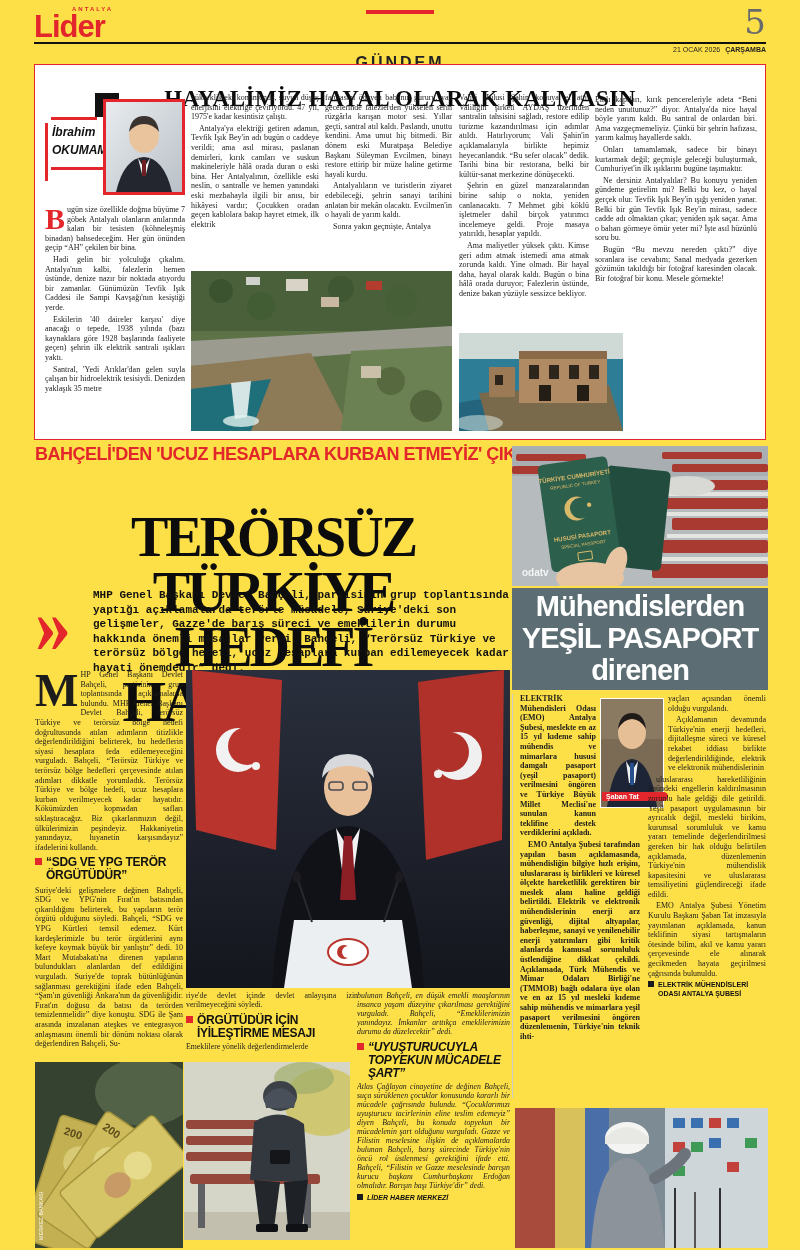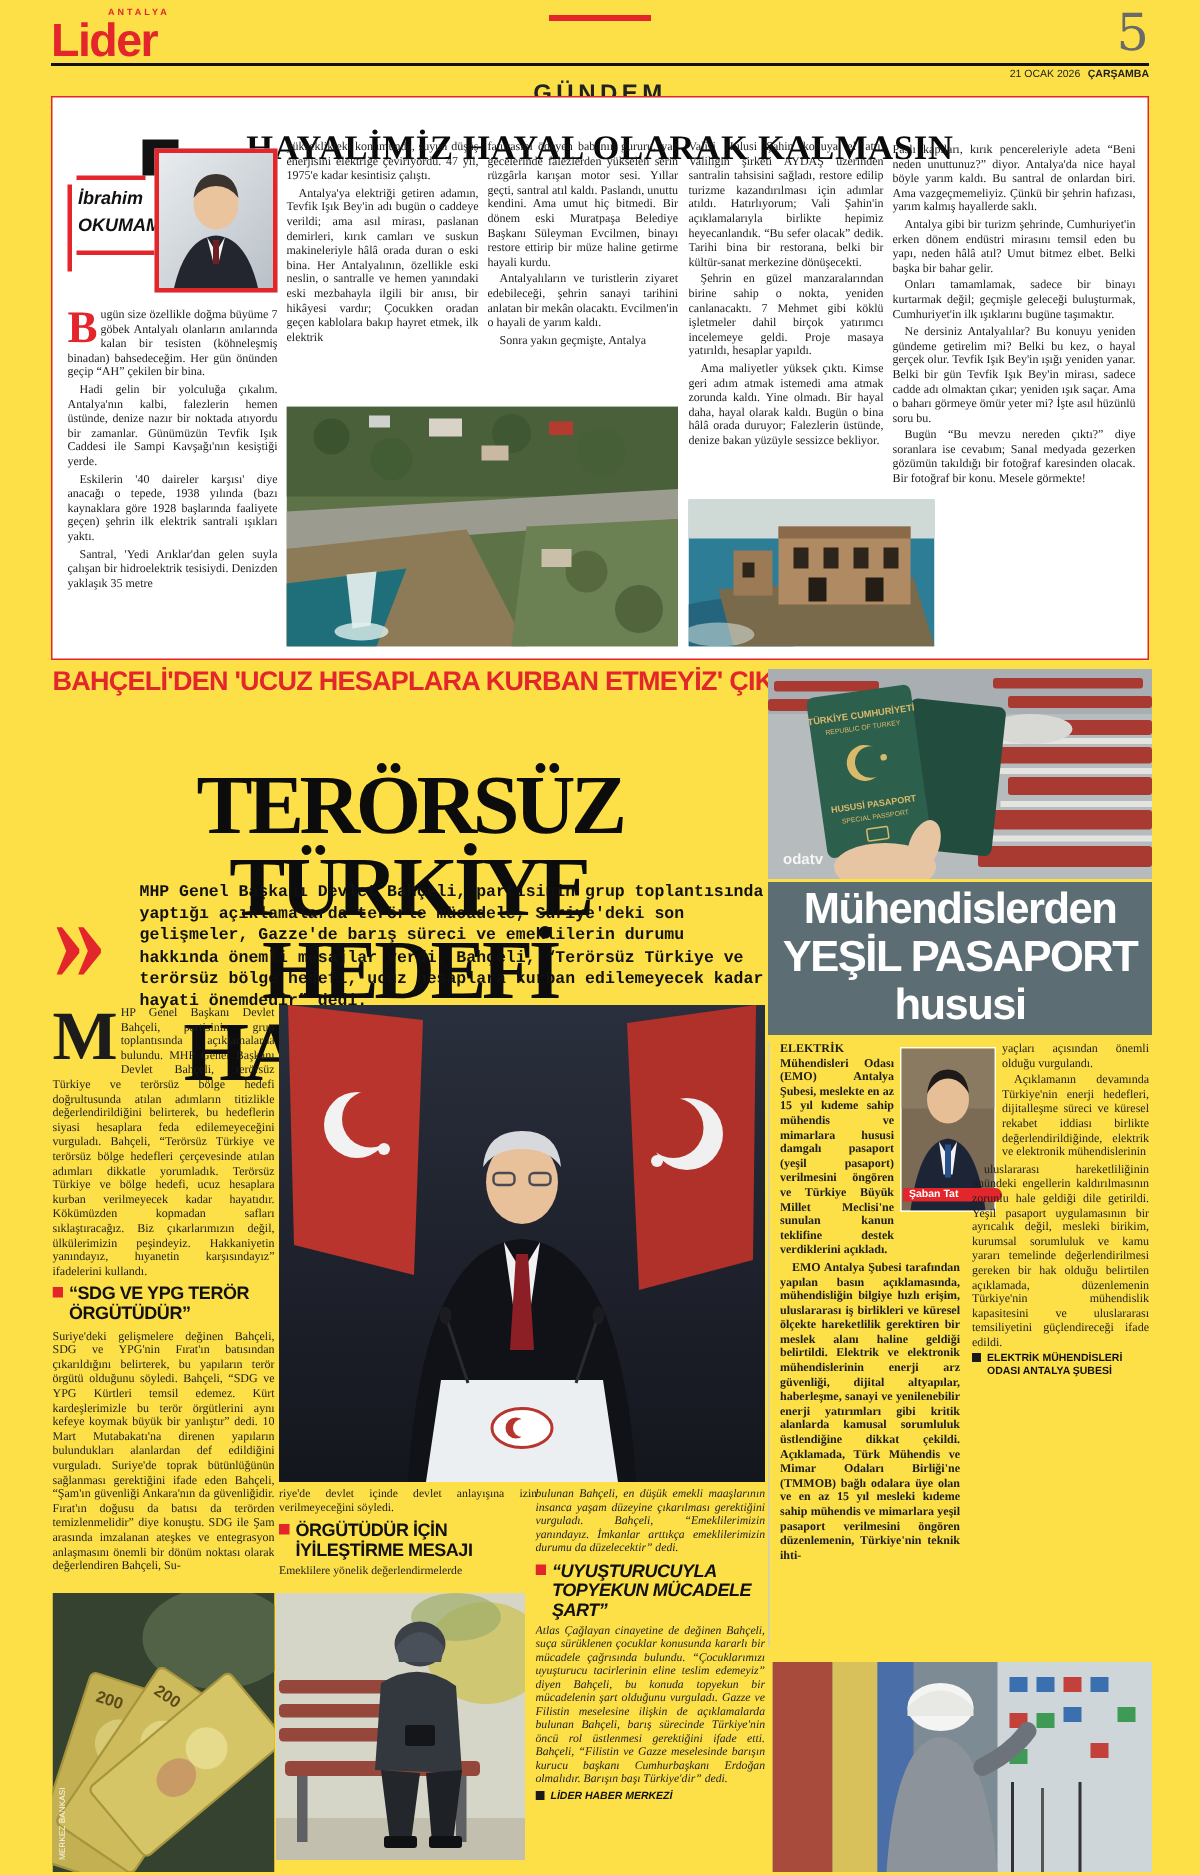--- a/index.html
+++ b/index.html
@@ -149,21 +149,20 @@
       <p>Antalyalıların ve turistlerin ziyaret edebileceği, şehrin sanayi tarihini anlatan bir mekân olacaktı. Evcilmen'in o hayali de yarım kaldı.</p>
       <p>Sonra yakın geçmişte, Antalya</p>
     </div>
     <div class="abs bodytext c4">
       <p class="first">Valisi Hulusi Şahin konuya el attı. Valiliğin şirketi AYDAŞ üzerinden santralin tahsisini sağladı, restore edilip turizme kazandırılması için adımlar atıldı. Hatırlıyorum; Vali Şahin'in açıklamalarıyla birlikte hepimiz heyecanlandık. “Bu sefer olacak” dedik. Tarihi bina bir restorana, belki bir kültür-sanat merkezine dönüşecekti.</p>
       <p>Şehrin en güzel manzaralarından birine sahip o nokta, yeniden canlanacaktı. 7 Mehmet gibi köklü işletmeler dahil birçok yatırımcı incelemeye geldi. Proje masaya yatırıldı, hesaplar yapıldı.</p>
       <p>Ama maliyetler yüksek çıktı. Kimse geri adım atmak istemedi ama atmak zorunda kaldı. Yine olmadı. Bir hayal daha, hayal olarak kaldı. Bugün o bina hâlâ orada duruyor; Falezlerin üstünde, denize bakan yüzüyle sessizce bekliyor.</p>
     </div>
     <div class="abs bodytext c5">
       <p class="first">Paslı kapıları, kırık pencereleriyle adeta “Beni neden unuttunuz?” diyor. Antalya'da nice hayal böyle yarım kaldı. Bu santral de onlardan biri. Ama vazgeçmemeliyiz. Çünkü bir şehrin hafızası, yarım kalmış hayallerde saklı.</p>
-      <p>Antalya gibi bir turizm şehrinde, Cumhuriyet'in erken dönem endüstri mirasını temsil eden bu yapı, neden hâlâ atıl? Umut bitmez elbet. Belki başka bir bahar gelir.</p>
       <p>Onları tamamlamak, sadece bir binayı kurtarmak değil; geçmişle geleceği buluşturmak, Cumhuriyet'in ilk ışıklarını bugüne taşımaktır.</p>
       <p>Ne dersiniz Antalyalılar? Bu konuyu yeniden gündeme getirelim mi? Belki bu kez, o hayal gerçek olur. Tevfik Işık Bey'in ışığı yeniden yanar. Belki bir gün Tevfik Işık Bey'in mirası, sadece cadde adı olmaktan çıkar; yeniden ışık saçar. Ama o baharı görmeye ömür yeter mi? İşte asıl hüzünlü soru bu.</p>
       <p>Bugün “Bu mevzu nereden çıktı?” diye soranlara ise cevabım; Sanal medyada gezerken gözümün takıldığı bir fotoğraf karesinden olacak. Bir fotoğraf bir konu. Mesele görmekte!</p>
     </div>
 
     <div class="abs photo phA">
       <svg viewBox="0 0 261 160" preserveAspectRatio="none">
         <rect width="261" height="160" fill="#5d7247"></rect>
         <rect x="0" y="0" width="261" height="60" fill="#49603a"></rect>
         <circle cx="30" cy="20" r="12" fill="#3c5330"></circle>
@@ -250,21 +249,21 @@
       </g>
       <ellipse cx="78" cy="132" rx="34" ry="16" fill="#e8c5a2"></ellipse>
       <ellipse cx="104" cy="118" rx="10" ry="18" fill="#e8c5a2" transform="rotate(20 104 118)"></ellipse>
       <text x="10" y="130" font-size="10" font-weight="bold" fill="#ffffff" opacity="0.85" font-family="Liberation Sans,sans-serif">odatv</text>
     </svg>
   </div>
 
   <div class="abs slatebox">
     <div>Mühendislerden</div>
     <div>YEŞİL PASAPORT</div>
-    <div>hususi</div>
+    <div>direnen</div>
   </div>
 
   <div class="abs deck">
     <div class="chev">»</div>
     <div class="decktext">MHP Genel Başkanı Devlet Bahçeli, partisinin grup toplantısında yaptığı açıklamalarda terörle mücadele, Suriye'deki son gelişmeler, Gazze'de barış süreci ve emeklilerin durumu hakkında önemli mesajlar verdi. Bahçeli, “Terörsüz Türkiye ve terörsüz bölge hedefi, ucuz hesaplara kurban edilemeyecek kadar hayati önemdedir” dedi.</div>
   </div>
 
   <div class="abs bodytext colA">
     <p class="first"><span class="dc big">M</span><span>HP Genel Başkanı Devlet Bahçeli, partisinin grup toplantısında açıklamalarda bulundu. MHP Genel Başkanı Devlet Bahçeli, terörsüz Türkiye ve terörsüz bölge hedefi doğrultusunda atılan adımların titizlikle değerlendirildiğini belirterek, bu hedeflerin siyasi hesaplara feda edilemeyeceğini vurguladı. Bahçeli, “Terörsüz Türkiye ve terörsüz bölge hedefleri çerçevesinde atılan adımları dikkatle yorumladık. Terörsüz Türkiye ve bölge hedefi, ucuz hesaplara kurban verilmeyecek kadar hayatıdır. Kökümüzden kopmadan safları sıklaştıracağız. Biz çıkarlarımızın değil, ülkülerimizin peşindeyiz. Hakkaniyetin yanındayız, hıyanetin karşısındayız” ifadelerini kullandı.</span></p>
     <h3 class="subhead">“SDG VE YPG TERÖR ÖRGÜTÜDÜR”</h3>
@@ -384,20 +383,21 @@
       <path d="M25 62 L31 72 L37 62 L34 84 L28 84Z" fill="#f2f2f2"></path>
       <rect x="29" y="64" width="4" height="22" fill="#27518c"></rect>
     </svg>
   </div>
   <div class="abs saban-cap">Şaban Tat</div>
 
   <div class="abs bodytext colE2">
     <p class="first padded">yaçları açısından önemli olduğu vurgulandı.</p>
     <p class="padded">Açıklamanın devamında Türkiye'nin enerji hedefleri, dijitalleşme süreci ve küresel rekabet iddiası birlikte değerlendirildiğinde, elektrik ve elektronik mühendislerinin</p>
     <p>uluslararası hareketliliğinin önündeki engellerin kaldırılmasının zorunlu hale geldiği dile getirildi. Yeşil pasaport uygulamasının bir ayrıcalık değil, mesleki birikim, kurumsal sorumluluk ve kamu yararı temelinde değerlendirilmesi gereken bir hak olduğu belirtilen açıklamada, düzenlemenin Türkiye'nin mühendislik kapasitesini ve uluslararası temsiliyetini güçlendireceği ifade edildi.</p>
+    <p>EMO Antalya Şubesi Yönetim Kurulu Başkanı Şaban Tat imzasıyla yayımlanan açıklamada, kanun teklifinin siyasi tartışmaların ötesinde bilim, akıl ve kamu yararı çerçevesinde ele alınarak gecikmeden hayata geçirilmesi çağrısında bulunuldu.</p>
     <div class="byline">ELEKTRİK MÜHENDİSLERİ ODASI ANTALYA ŞUBESİ</div>
   </div>
 
   <div class="abs photo phEng">
     <svg viewBox="0 0 253 140" preserveAspectRatio="none">
       <rect width="253" height="140" fill="#7d8b94"></rect>
       <rect x="0" y="0" width="40" height="140" fill="#a84a3c"></rect>
       <rect x="40" y="0" width="30" height="140" fill="#d8c05a"></rect>
       <rect x="70" y="0" width="24" height="140" fill="#4a6fa8"></rect>
       <rect x="150" y="0" width="103" height="140" fill="#cfd6da"></rect>

